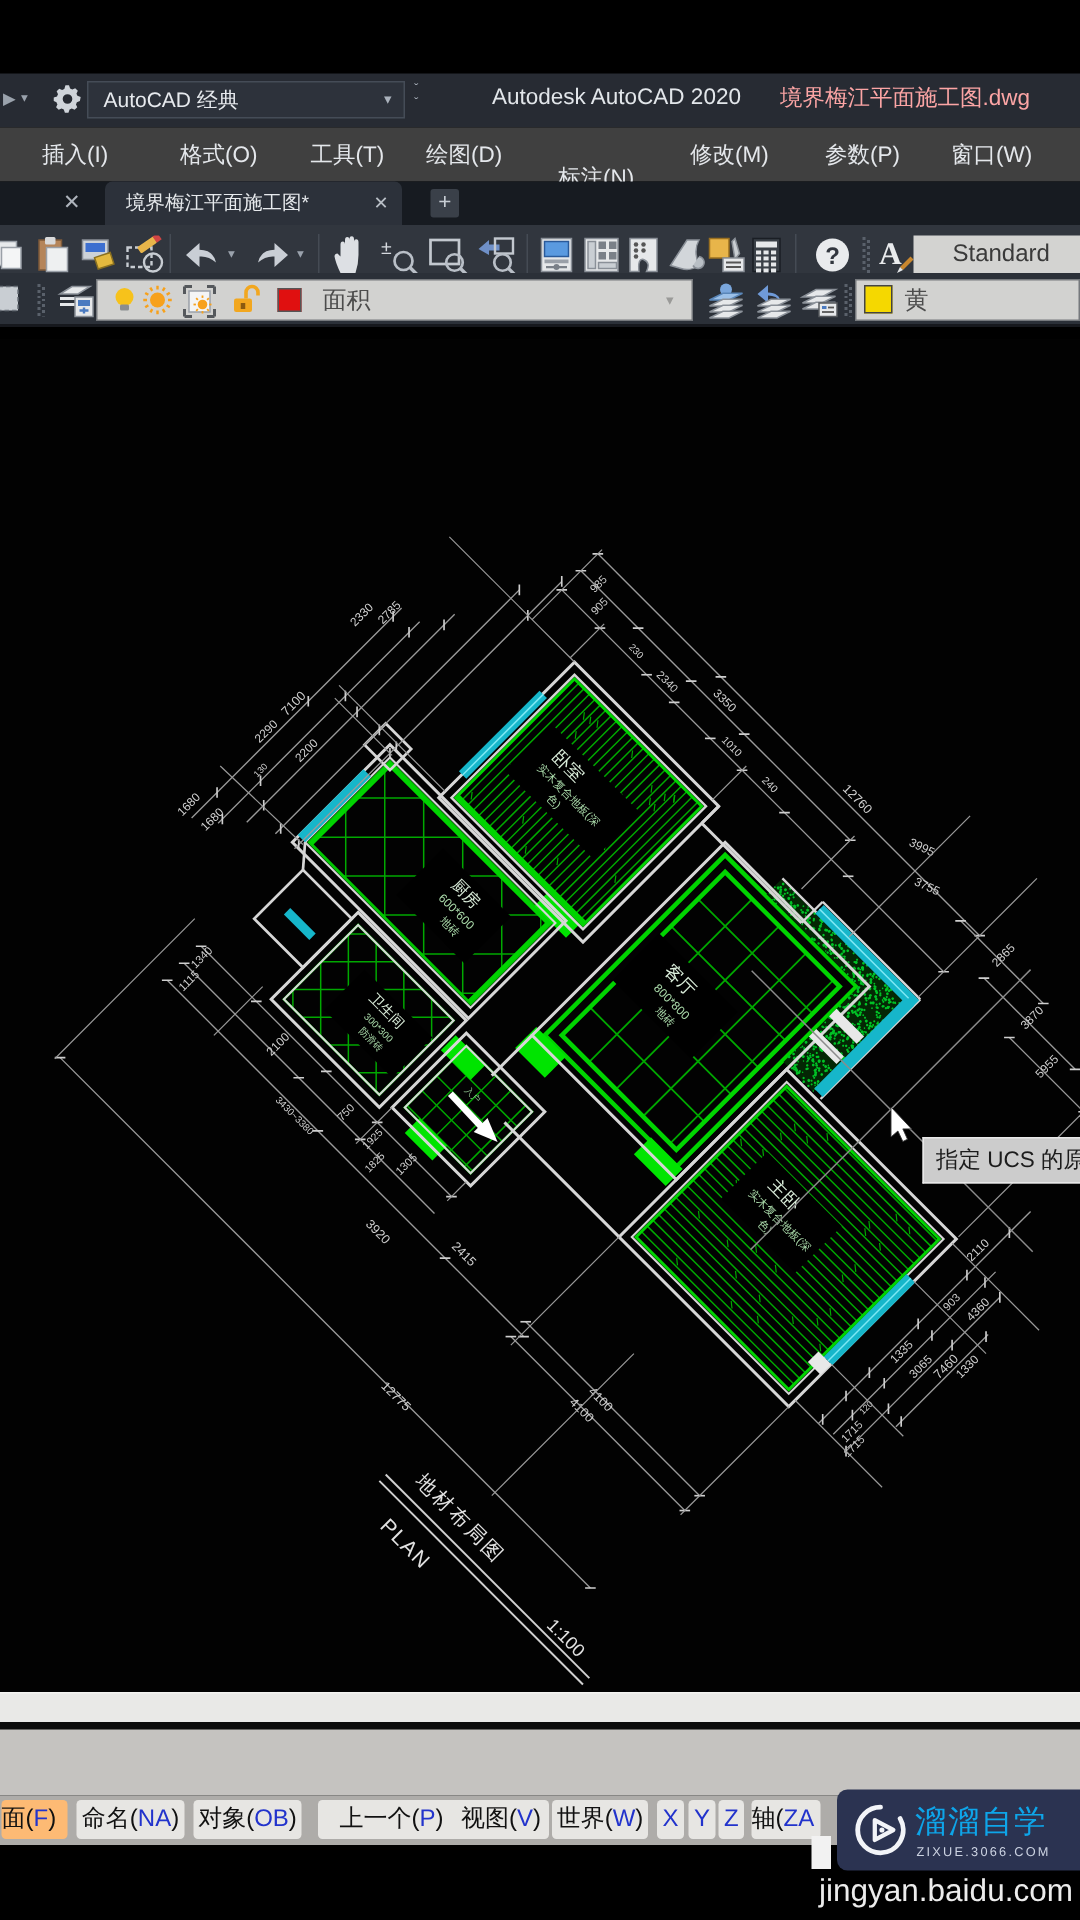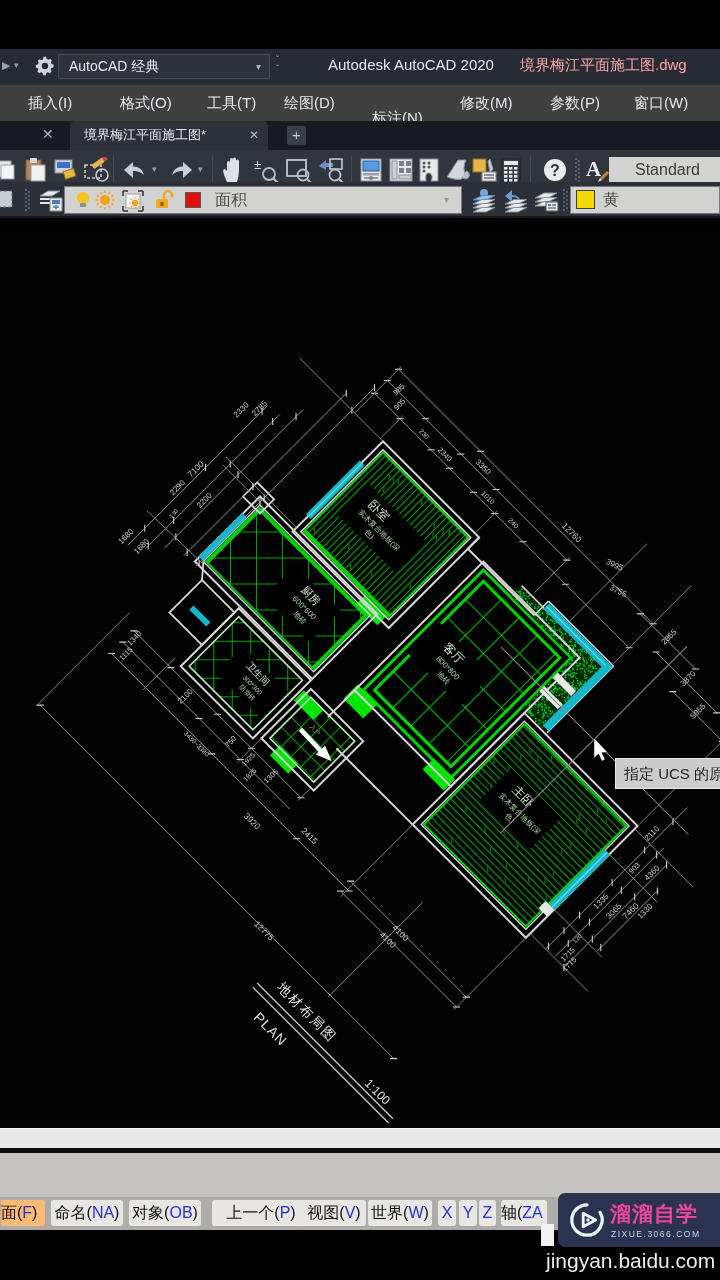--- a/index.html
+++ b/index.html
@@ -1389,16 +1389,16 @@
 
 <div class="abs" style="left:541px;top:1224px;width:13px;height:22px;background:#f2f2f2"></div>
 
 <div class="abs" style="left:558px;top:1193px;width:162px;height:54px;background:#2b3351;border-radius:7px 0 0 7px">
 
   <svg class="abs" style="left:10px;top:8px" width="38" height="38" viewBox="0 0 40 40">
     <path d="M20 4 a16 16 0 1 0 0 32 a16 16 0 0 0 13.8-24" fill="none" stroke="#f2f4f8" stroke-width="3.4" stroke-linecap="round"></path>
     <path d="M16 13 L29 20 L16 27 Z" fill="none" stroke="#f2f4f8" stroke-width="3" stroke-linejoin="round"></path>
     <circle cx="21" cy="20" r="1.8" fill="#f2f4f8"></circle>
   </svg>
-  <div class="abs" style="left:52px;top:7px;color:#ec4899;font-size:21px;font-weight:bold;letter-spacing:1px">溜溜自学</div>
+  <div class="abs" style="left:52px;top:7px;color:#0ea5e9;font-size:21px;font-weight:normal;letter-spacing:1px">溜溜自学</div>
   <div class="abs" style="left:53px;top:36px;color:#ccd3e2;font-size:8.5px;letter-spacing:1.5px">ZIXUE.3066.COM</div>
 </div>
 
 <div class="abs" style="left:546px;top:1249px;color:#ececec;font-size:21px">jingyan.baidu.com</div>
 </body></html>

